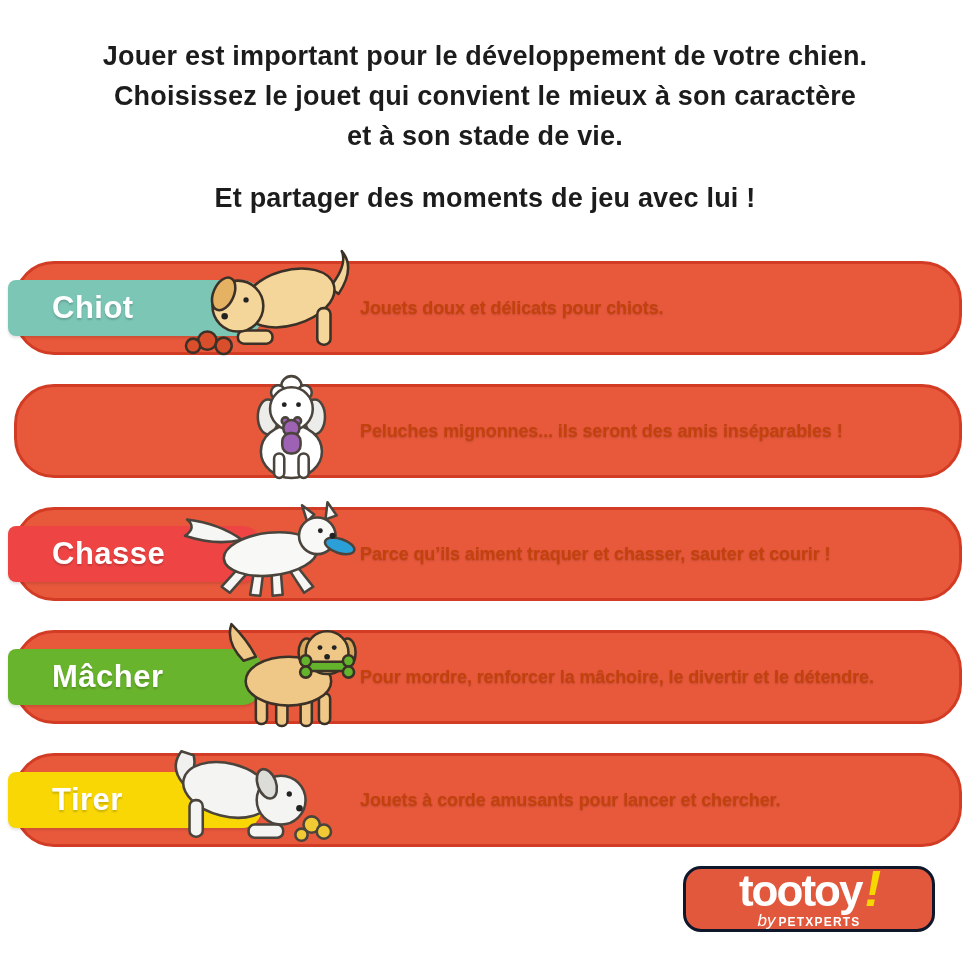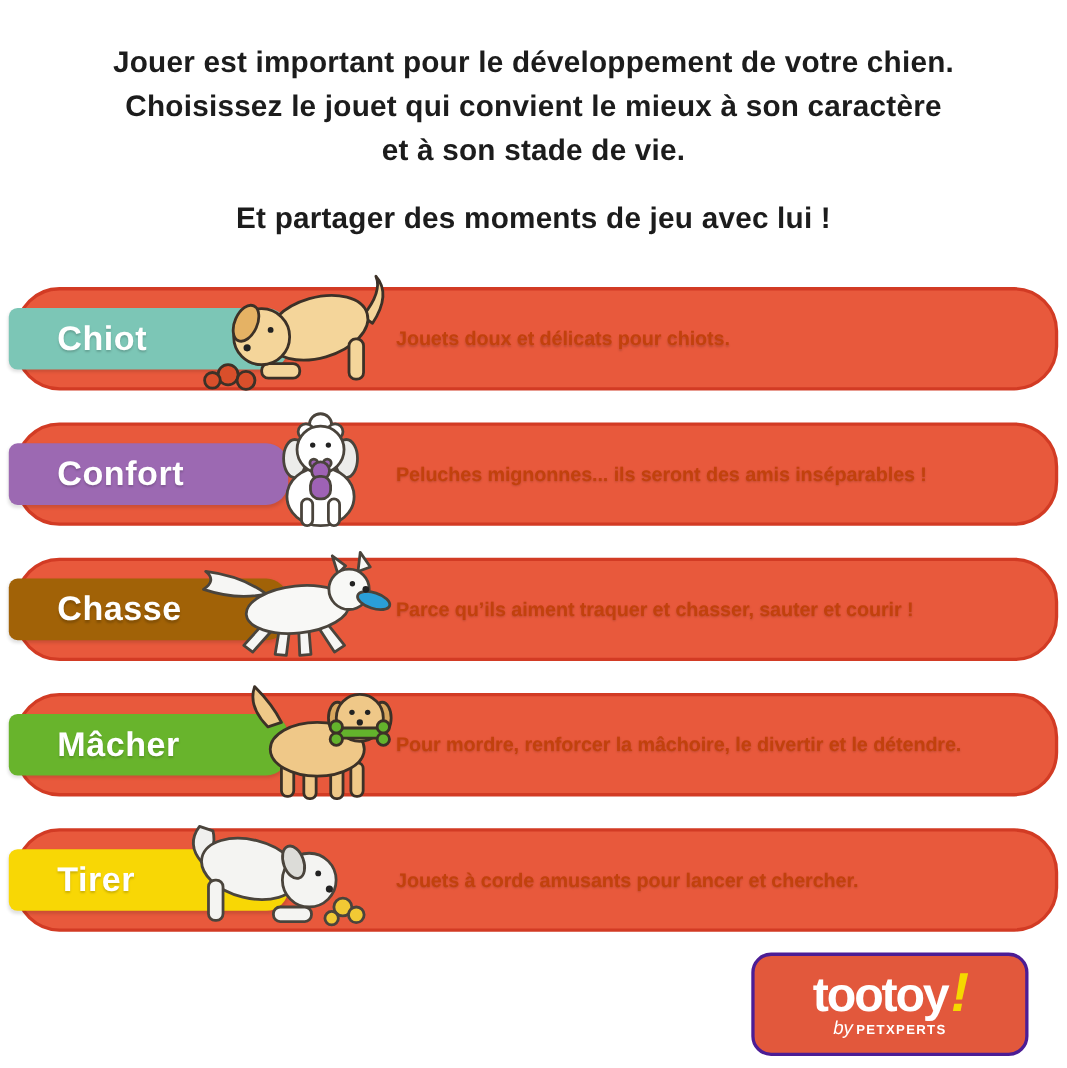--- a/index.html
+++ b/index.html
@@ -21,22 +21,22 @@
        box-shadow:0 2px 3px rgba(0,0,0,.12);}
   .tab-label{font-size:31px;font-weight:800;color:#fff;letter-spacing:.5px;
              text-shadow:0 2px 2px rgba(0,0,0,.18);}
   .desc{position:absolute;left:360px;top:0;height:94px;width:585px;display:flex;align-items:center;
         color:#c2410c;font-size:18px;font-weight:700;letter-spacing:-.1px;
         text-shadow:0 1px 2px rgba(0,0,0,.18);}
   .dog{position:absolute;top:-16px;width:190px;height:114px;}
   .d1{left:178px}.d2{left:202px}.d3{left:176px}.d4{left:198px}.d5{left:150px}
 
   
-  .logo{position:absolute;left:683px;top:866px;width:252px;height:94px;box-sizing:border-box;
-        background:#e2583c;border:3px solid #4c1d95;border-radius:18px;
+  .logo{position:absolute;left:683px;top:866px;width:252px;height:66px;box-sizing:border-box;
+        background:#e2583c;border:3px solid #0f172a;border-radius:18px;
         display:flex;flex-direction:column;align-items:center;justify-content:center;}
   .brand-line{font-size:44px;font-weight:800;color:#fff;letter-spacing:-2px;line-height:42px;}
   .brand-line .excl{color:#f5d800;font-size:50px;margin-left:3px;font-style:italic;}
   .byline{color:#fff;font-size:12px;letter-spacing:1.2px;margin-top:-1px;}
   .byline .by{font-weight:400;font-size:17px;letter-spacing:0;margin-right:3px;font-style:italic;}
   .byline .bb{font-weight:700;}
 </style>
 </head>
 <body>
 
@@ -67,23 +67,20 @@
         <circle cx="28" cy="94" r="9" fill="#d94f2b"></circle>
         <circle cx="44" cy="99" r="8" fill="#d94f2b"></circle>
         <circle cx="14" cy="99" r="7" fill="#d94f2b"></circle>
       </g>
     </svg>
     <div class="desc">Jouets doux et délicats pour chiots.</div>
   </div>
 
   <div class="row r2">
     <div class="banner"></div>
-    <div class="tab" style="background-color: rgb(156, 105, 178);">
-      <span class="tab-label">Confort</span>
-    </div>
     <svg class="dog d2" viewBox="0 0 185 112">
       <g stroke="#4a443c" stroke-width="2.5" stroke-linecap="round" stroke-linejoin="round">
         <ellipse cx="64" cy="48" rx="10" ry="17" fill="#ececea"></ellipse>
         <ellipse cx="110" cy="48" rx="10" ry="17" fill="#ececea"></ellipse>
         <ellipse cx="87" cy="82" rx="30" ry="26" fill="#ffffff"></ellipse>
         <circle cx="87" cy="18" r="10" fill="#ffffff"></circle>
         <circle cx="74" cy="24" r="7" fill="#ffffff"></circle>
         <circle cx="100" cy="24" r="7" fill="#ffffff"></circle>
         <circle cx="87" cy="40" r="21" fill="#ffffff"></circle>
         <circle cx="80" cy="36" r="2.4" fill="#222" stroke="none"></circle>
@@ -94,21 +91,21 @@
         <rect x="78" y="64" width="18" height="20" rx="8" fill="#9e62b5"></rect>
         <rect x="70" y="84" width="10" height="24" rx="5" fill="#ffffff"></rect>
         <rect x="94" y="84" width="10" height="24" rx="5" fill="#ffffff"></rect>
       </g>
     </svg>
     <div class="desc">Peluches mignonnes... ils seront des amis inséparables !</div>
   </div>
 
   <div class="row r3">
     <div class="banner"></div>
-    <div class="tab" style="background-color: #a16207;">
+    <div class="tab" style="background-color: #ef4444;">
       <span class="tab-label">Chasse</span>
     </div>
     <svg class="dog d3" viewBox="0 0 185 112">
       <g stroke="#4a443c" stroke-width="2.5" stroke-linecap="round" stroke-linejoin="round">
         <path d="M10,28 Q42,32 64,48 Q38,54 8,44 Q20,36 10,28 Z" fill="#f6f6f4"></path>
         <path d="M118,74 l16,20 l-9,6 l-13,-20 Z" fill="#f6f6f4"></path>
         <path d="M102,78 l2,24 l-10,1 l-1,-24 Z" fill="#f6f6f4"></path>
         <path d="M62,74 l-18,20 l8,6 l17,-19 Z" fill="#f6f6f4"></path>
         <path d="M76,78 l-4,24 l10,1 l3,-24 Z" fill="#f6f6f4"></path>
         <ellipse cx="92" cy="62" rx="46" ry="21" transform="rotate(-6 92 62)" fill="#f8f8f6"></ellipse>

